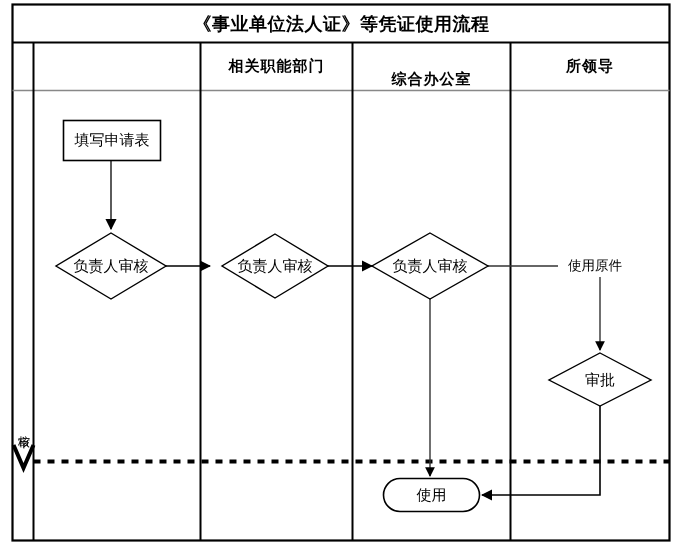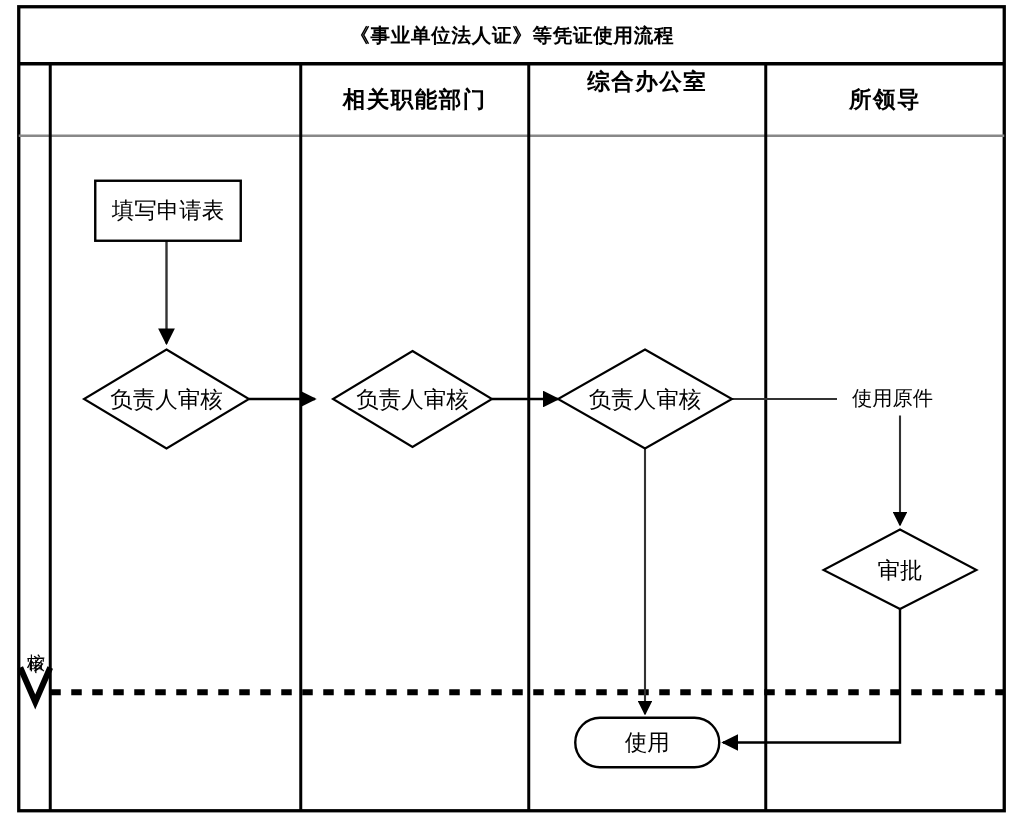--- a/index.html
+++ b/index.html
@@ -13,21 +13,21 @@
   svg#flow{position:absolute;left:0;top:0;width:685px;height:549px;}
 
   .lbl{
     position:absolute;
     display:flex;align-items:center;justify-content:center;
     text-align:center;
     white-space:nowrap;
     pointer-events:none;
   }
   .title-text{
-    font-size:13px;font-weight:bold;letter-spacing:0.5px;
+    font-size:18px;font-weight:bold;letter-spacing:0.5px;
   }
   .col-head{
     font-size:15px;font-weight:bold;letter-spacing:1px;
   }
   .node-text{font-size:15px;font-weight:normal;}
   .edge-text{font-size:13.5px;font-weight:normal;font-family:Liberation Serif, serif;}
   .vert-text{
     font-size:12px;
     writing-mode:vertical-rl;
     text-orientation:upright;
@@ -87,21 +87,21 @@
     <polygon points="430,233 488,266 430,299 372,266" fill="#ffffff" stroke="#000000" stroke-width="1.4"></polygon>
 
     <polygon points="600,353 651,380 600,406 549,380" fill="#ffffff" stroke="#000000" stroke-width="1.4"></polygon>
 
     <rect x="383.5" y="478.5" width="96" height="33" rx="16.5" ry="16.5" fill="#ffffff" stroke="#000000" stroke-width="1.6"></rect>
   </svg>
 
   <div class="lbl title-text" style="left:13px;top:5px;width:657px;height:37px;">《事业单位法人证》等凭证使用流程</div>
 
   <div class="lbl col-head" style="left:201px;top:43px;width:151px;height:47px;font-family:Liberation Serif, serif;">相关职能部门</div>
-  <div class="lbl col-head" style="left:353px;top:31px;width:157px;height:47px;">综合办公室</div>
+  <div class="lbl col-head" style="left:353px;top:56px;width:157px;height:47px;">综合办公室</div>
   <div class="lbl col-head" style="left:511px;top:43px;width:158px;height:47px;">所领导</div>
 
   <div class="lbl vert-text" style="left:13px;top:405px;width:21px;height:42px;">审核</div>
 
   <div class="lbl node-text" style="left:63px;top:120px;width:98px;height:41px;">填写申请表</div>
 
   <div class="lbl node-text" style="left:56px;top:250px;width:110px;height:32px;">负责人审核</div>
 
   <div class="lbl node-text" style="left:220px;top:250px;width:110px;height:32px;">负责人审核</div>
 

